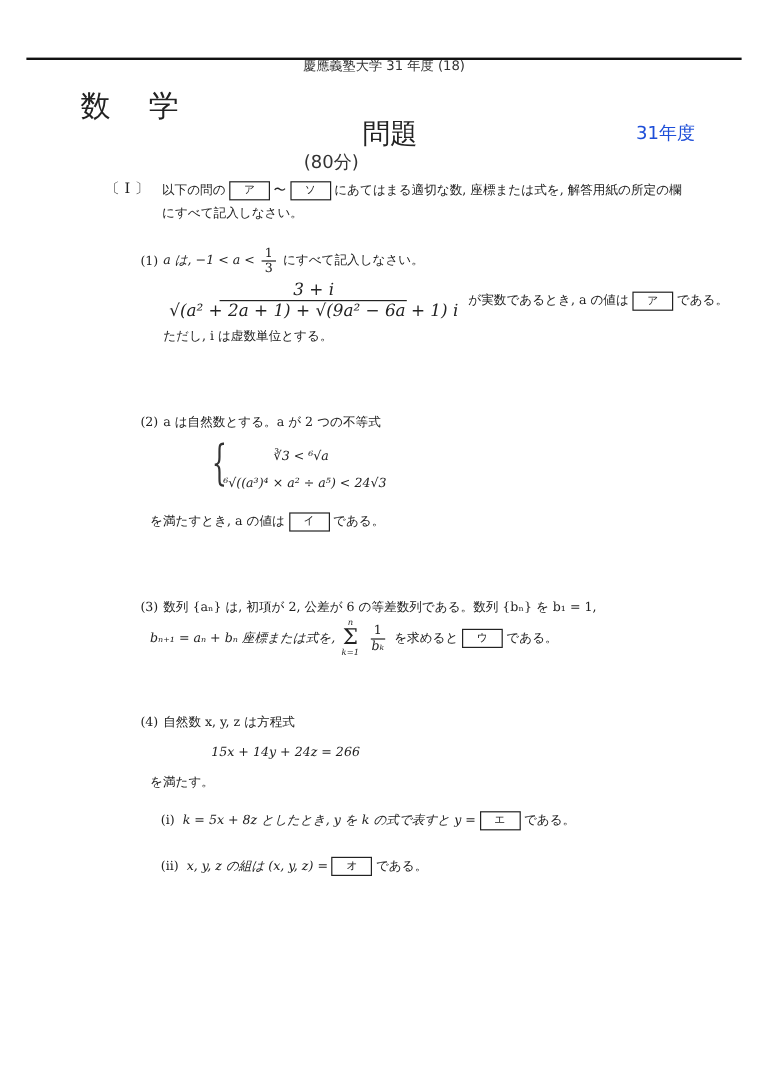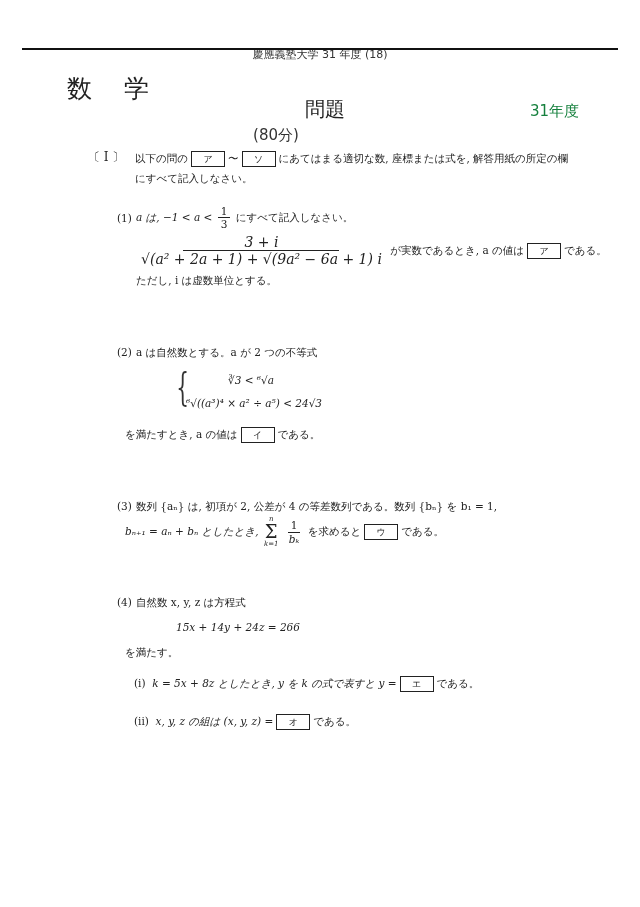--- a/index.html
+++ b/index.html
@@ -2,23 +2,23 @@
 <html><head>
 <meta charset="utf-8">
 <style>
   html, body { margin:0; padding:0; background:#fff; }
   body { width:640px; height:907px; position:relative; overflow:hidden;
          font-family:"DejaVu Serif", "Liberation Serif", serif; color:#222; }
   .abs { position:absolute; }
   .header { top:24px; left:0; width:640px; text-align:center; font-family:"DejaVu Sans", sans-serif; font-size:11px; color:#333;margin-top:23px; }
   .rule { top:48px; left:22px; width:596px; height:2px; background:#111; }
   .subject { top:72px; left:67px; font-family:"DejaVu Sans", sans-serif; font-size:25px; letter-spacing:12px; color:#222; }
-  .mondai { top:96px; left:0; width:640px; text-align:center; font-family:"DejaVu Sans", sans-serif; font-size:20px; color:#222; padding-left:10px; box-sizing:border-box;}
+  .mondai { top:96px; left:0; width:640px; text-align:center; font-family:"DejaVu Sans", sans-serif; font-size:23px; color:#222; padding-left:10px; box-sizing:border-box;}
   .minutes { top:126px; left:0; width:544px; text-align:center; font-family:"DejaVu Sans", sans-serif; font-size:15px; color:#333; padding-left:8px; box-sizing:border-box;}
-  .year { top:102px; left:530px; font-family:"DejaVu Sans", sans-serif; font-size:15px; color:#15803d; }
+  .year { top:102px; left:530px; font-family:"DejaVu Sans", sans-serif; font-size:15px; color:#1d4ed8; }
   .t { font-size:10.5px; line-height:1.2; white-space:nowrap; }
   .box { display:inline-block; border:1.3px solid #222; min-width:28px; height:14px; line-height:14px; text-align:center; font-size:9px; vertical-align:middle; margin:0 3px; padding:0 2px; }
   .frac { display:inline-flex; flex-direction:column; align-items:center; vertical-align:middle; margin:0 2px; }
   .frac .num { border-bottom:1px solid #222; padding:0 3px; line-height:1.15; }
   .frac .den { padding:0 3px; line-height:1.15; }
   .i { font-style:italic; }
   .brace { position:absolute; font-size:40px; line-height:40px; font-family:"DejaVu Serif", serif; color:#333; transform:scaleX(0.5); }
   .sigma { display:inline-flex; flex-direction:column; align-items:center; vertical-align:middle; font-size:7px; line-height:1; margin:0 2px; }
   .sigma .s { font-size:18px; line-height:1; }
 </style>
@@ -60,23 +60,23 @@
 <div class="abs t" style="top:346px; left:117px;">(2)</div>
 <div class="abs t" style="top:346px; left:136px;">a は自然数とする。a が 2 つの不等式</div>
 <div class="brace" style="top:366px; left:170px;">{</div>
 <div class="abs t i" style="top:374px; left:186px;margin-left:42px;">∛3 &lt; ⁶√a</div>
 <div class="abs t i" style="top:397px; left:186px;">⁶√((a³)⁴ × a² ÷ a⁵) &lt; 24√3</div>
 <div class="abs t" style="top:427px; left:125px;">
   <span>を満たすとき, a の値は</span><span class="box">イ</span><span>である。</span>
 </div>
 
 <div class="abs t" style="top:500px; left:117px;">(3)</div>
-<div class="abs t" style="top:500px; left:136px;">数列 {aₙ} は, 初項が 2, 公差が 4 の等差数列である。数列 {bₙ} を b₁ = 1,</div>
+<div class="abs t" style="top:500px; left:136px;">数列 {aₙ} は, 初項が 2, 公差が 6 の等差数列である。数列 {bₙ} を b₁ = 1,</div>
 <div class="abs t" style="top:516px; left:125px;">
-  <span class="i">bₙ₊₁ = aₙ + bₙ としたとき,</span>
+  <span class="i">bₙ₊₁ = aₙ + bₙ 座標または式を,</span>
   <span class="sigma">
     <span class="i">n</span>
     <span class="s">Σ</span>
     <span class="i">k=1</span>
   </span>
   <span class="frac">
     <span class="num">1</span>
     <span class="den i">bₖ</span>
   </span>
   <span>を求めると</span><span class="box">ウ</span><span>である。</span>

